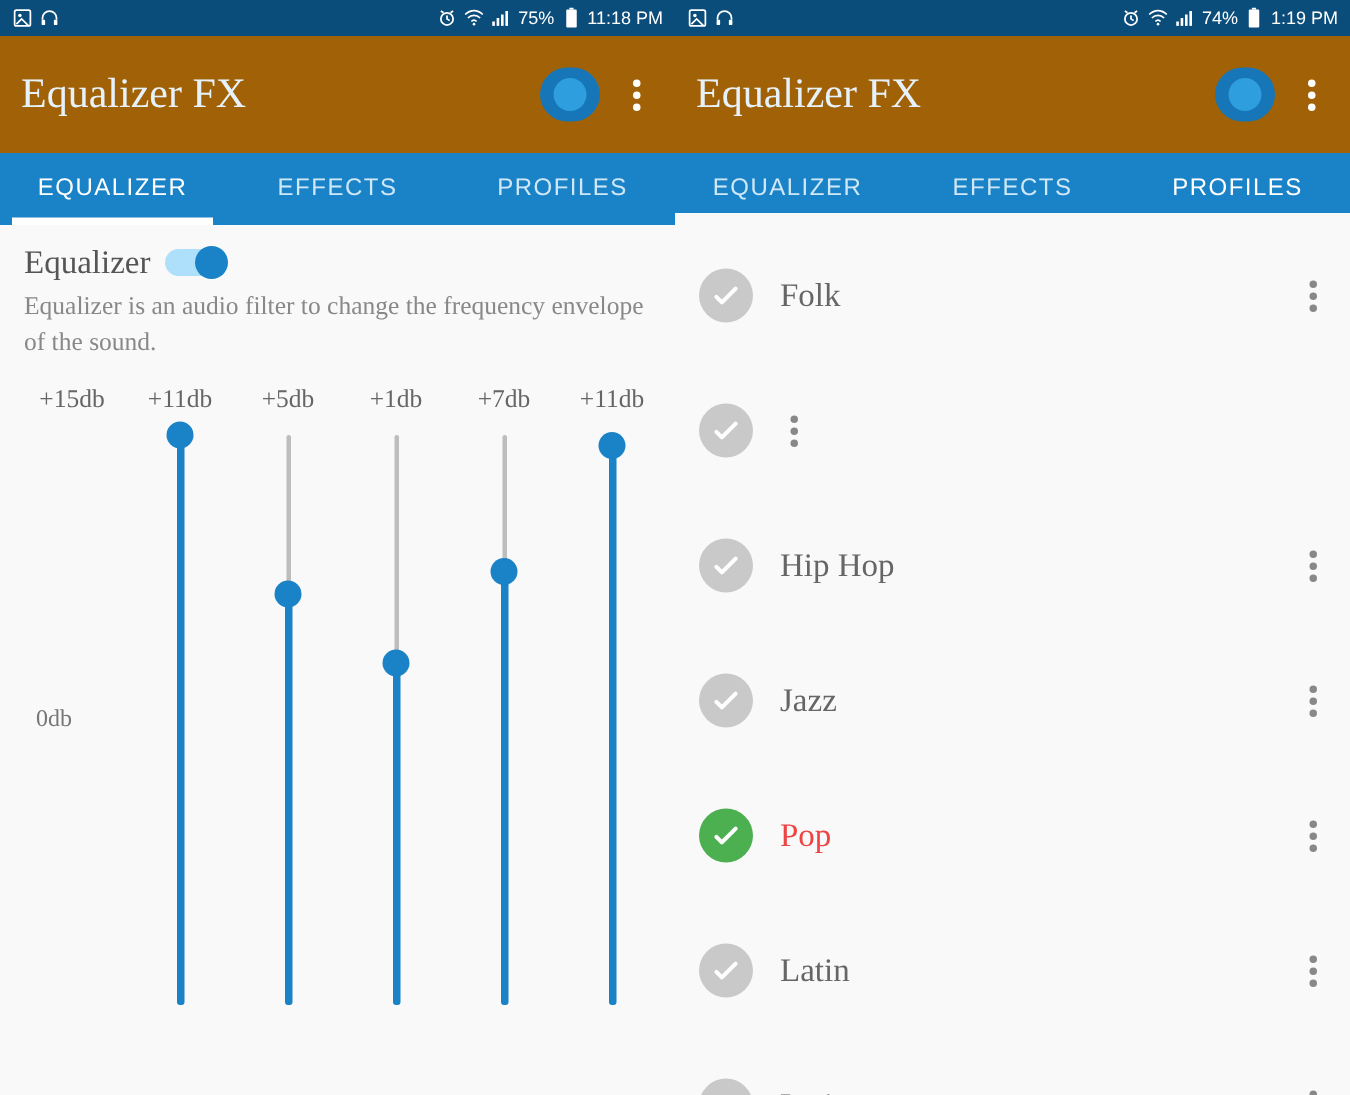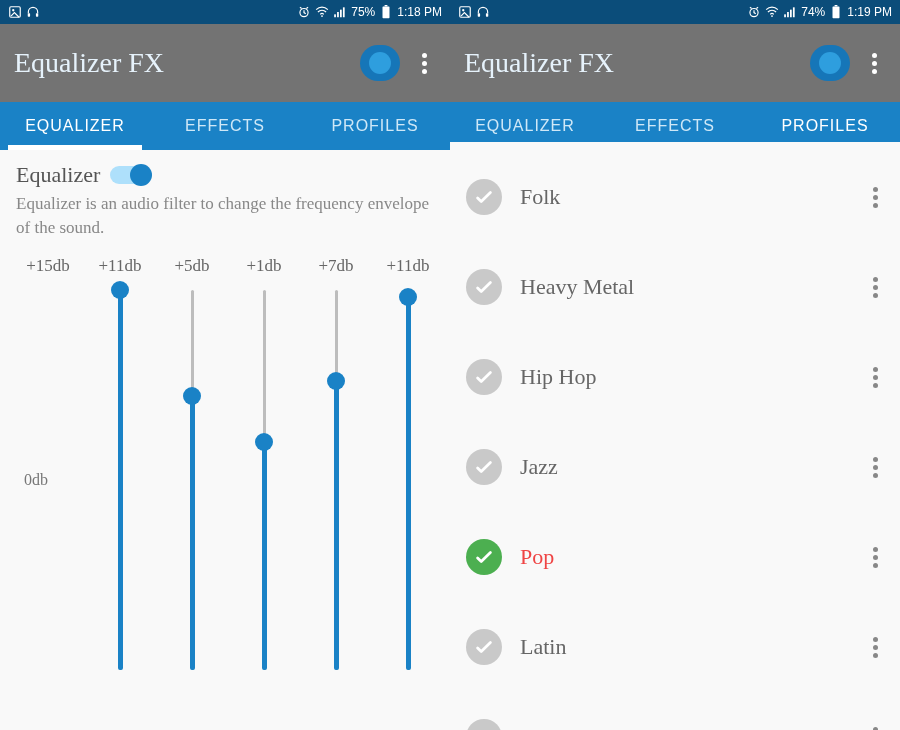--- a/index.html
+++ b/index.html
@@ -27,21 +27,21 @@
       align-items: center;
       justify-content: space-between;
       padding: 0 8px;
       font-family: sans-serif;
       font-size: 12px;
     }
     .status-left, .status-right { display: flex; align-items: center; gap: 4px; }
     .status-icon { width: 14px; height: 14px; display: inline-flex; align-items: center; justify-content: center; }
     .app-bar {
       height: 78px;
-      background: #737373;
+      background: #a16207;
       color: #fff;
       display: flex;
       align-items: center;
       justify-content: space-between;
       padding: 0 14px;
     }
     .app-title {
       font-size: 28px;
       font-weight: 400;
       color: #e6f2fb;
@@ -243,21 +243,21 @@
             <rect x="17" y="4" width="3" height="17" fill="#fff"></rect>
           </svg>
       </span>
       <span>75%</span>
       <span class="status-icon">
         <svg width="10" height="14" viewBox="0 0 12 20">
             <rect x="1" y="2" width="10" height="17" rx="1" fill="#fff"></rect>
             <rect x="4" y="0" width="4" height="2" fill="#fff"></rect>
           </svg>
       </span>
-      <span>1:18 PM</span>
+      <span>11:18 PM</span>
     </div>
   </div>
 
   <div class="app-bar">
     <div class="app-title">Equalizer FX</div>
     <div class="app-bar-right">
       <div class="app-toggle">
         <div class="app-toggle-thumb"></div>
       </div>
       <div class="overflow-dots">
@@ -425,21 +425,20 @@
           <span></span>
           <span></span>
         </div>
       </div>
       <div class="profile-item">
         <div class="profile-check inactive">
           <svg width="22" height="22" viewBox="0 0 24 24">
             <path d="M5 13l4 4 10-10" stroke="#fff" stroke-width="3" fill="none" stroke-linecap="round" stroke-linejoin="round"></path>
           </svg>
         </div>
-        <div class="profile-name ">Heavy Metal</div>
         <div class="profile-menu">
           <span></span>
           <span></span>
           <span></span>
         </div>
       </div>
       <div class="profile-item">
         <div class="profile-check inactive">
           <svg width="22" height="22" viewBox="0 0 24 24">
             <path d="M5 13l4 4 10-10" stroke="#fff" stroke-width="3" fill="none" stroke-linecap="round" stroke-linejoin="round"></path>

